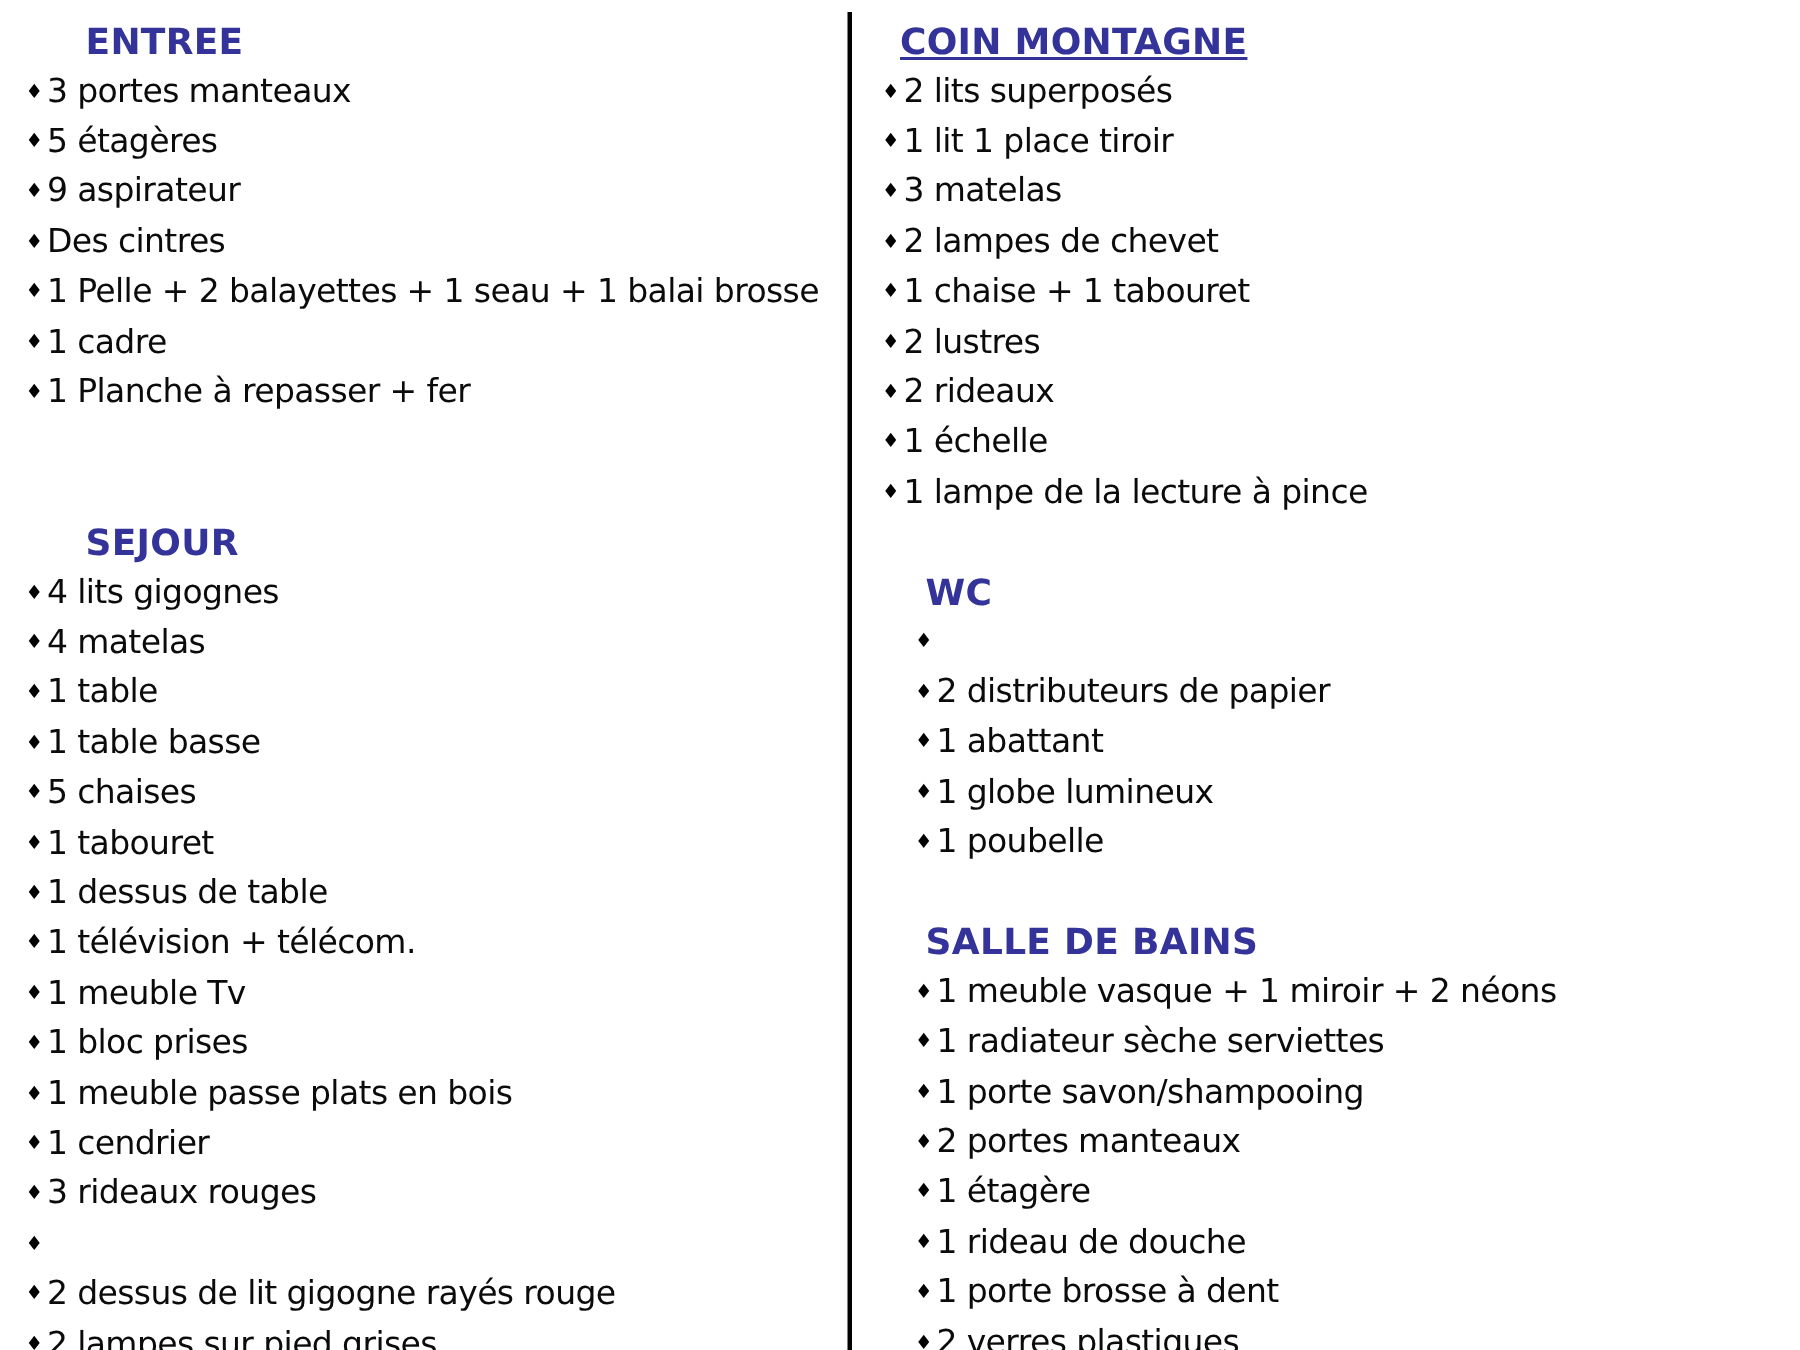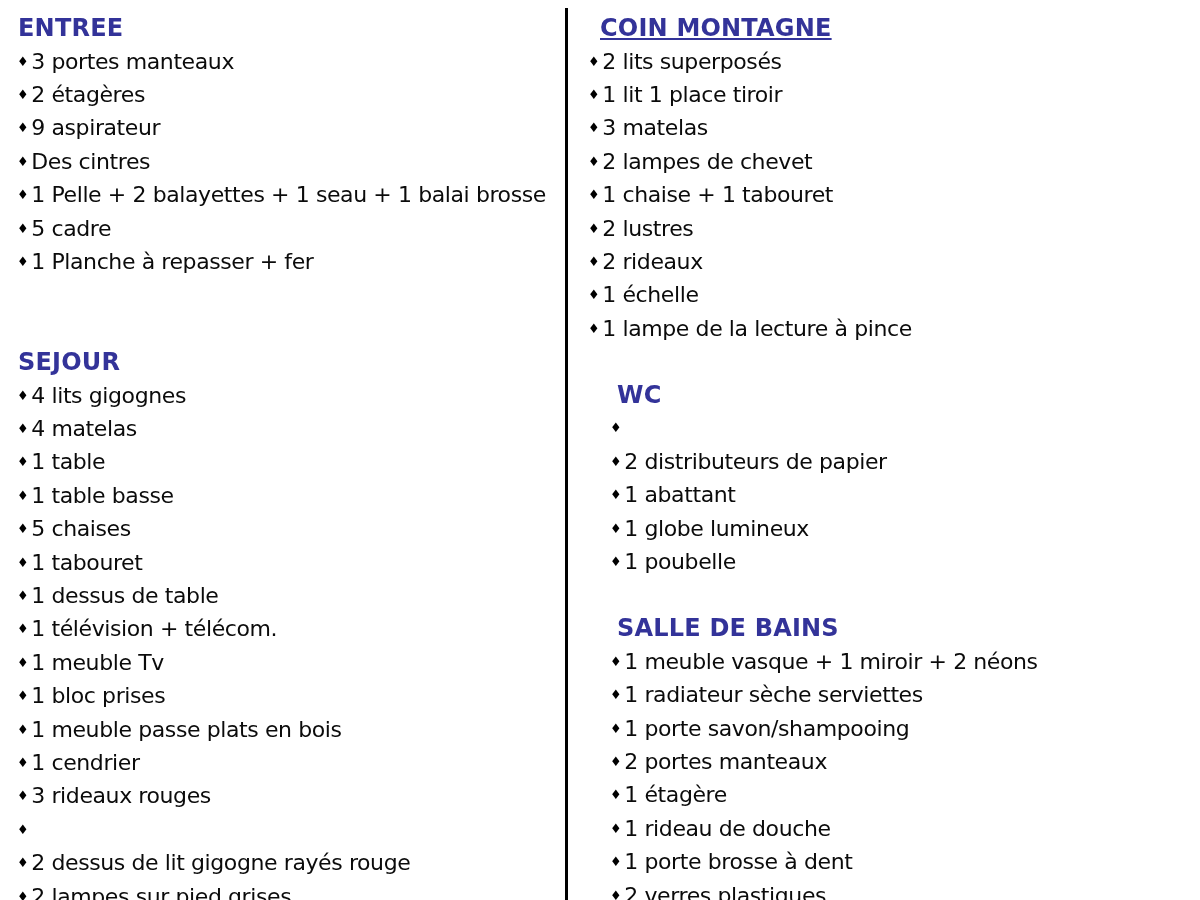--- a/index.html
+++ b/index.html
@@ -56,57 +56,57 @@
   .bullet {
     font-size: 13px;
     margin-right: 3px;
     color: #000000;
     flex: 0 0 auto;
   }
   
   .col-left  .section + .section { margin-top: 67px; }
   .col-right .section + .section { margin-top: 33px; }
   
-  .col-left  .section-title { padding-left: 1px; }
+  .col-left  .section-title { padding-left: 1px; margin-left: 39px; }
   .col-right .section:nth-of-type(1) .section-title { padding-left: 12px; text-decoration: underline; }
   .col-right .section:nth-of-type(2) .section-title,
   .col-right .section:nth-of-type(3) .section-title { padding-left: 29px; }
   .col-right .section:nth-of-type(2) .item,
   .col-right .section:nth-of-type(3) .item { padding-left: 22px; }
 </style>
 </head>
 <body>
 
 <div class="page">
   <div class="col col-left" id="col-left">
       <div class="section">
         <div class="section-title">ENTREE</div>
         <div class="item">
           <span class="bullet">♦</span>
           <span class="item-text">3 portes manteaux</span>
         </div>
         <div class="item">
           <span class="bullet">♦</span>
-          <span class="item-text">2 étagères</span>
+          <span class="item-text">5 étagères</span>
         </div>
         <div class="item">
           <span class="bullet">♦</span>
           <span class="item-text">9 aspirateur</span>
         </div>
         <div class="item">
           <span class="bullet">♦</span>
           <span class="item-text">Des cintres</span>
         </div>
         <div class="item">
           <span class="bullet">♦</span>
           <span class="item-text">1 Pelle + 2 balayettes + 1 seau + 1 balai brosse</span>
         </div>
         <div class="item">
           <span class="bullet">♦</span>
-          <span class="item-text">5 cadre</span>
+          <span class="item-text">1 cadre</span>
         </div>
         <div class="item">
           <span class="bullet">♦</span>
           <span class="item-text">1 Planche à repasser + fer</span>
         </div>
       </div>
       <div class="section">
         <div class="section-title">SEJOUR</div>
         <div class="item">
           <span class="bullet">♦</span>

